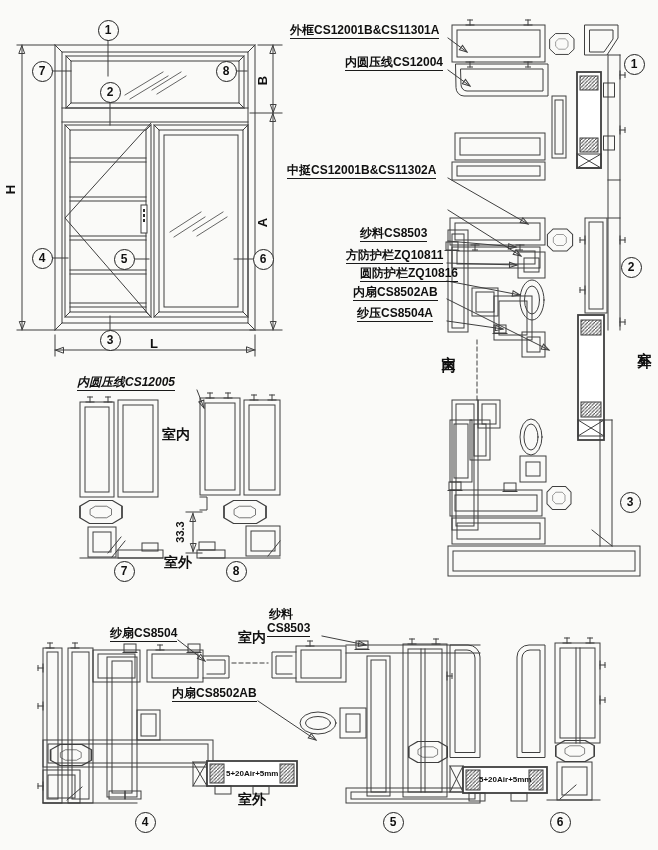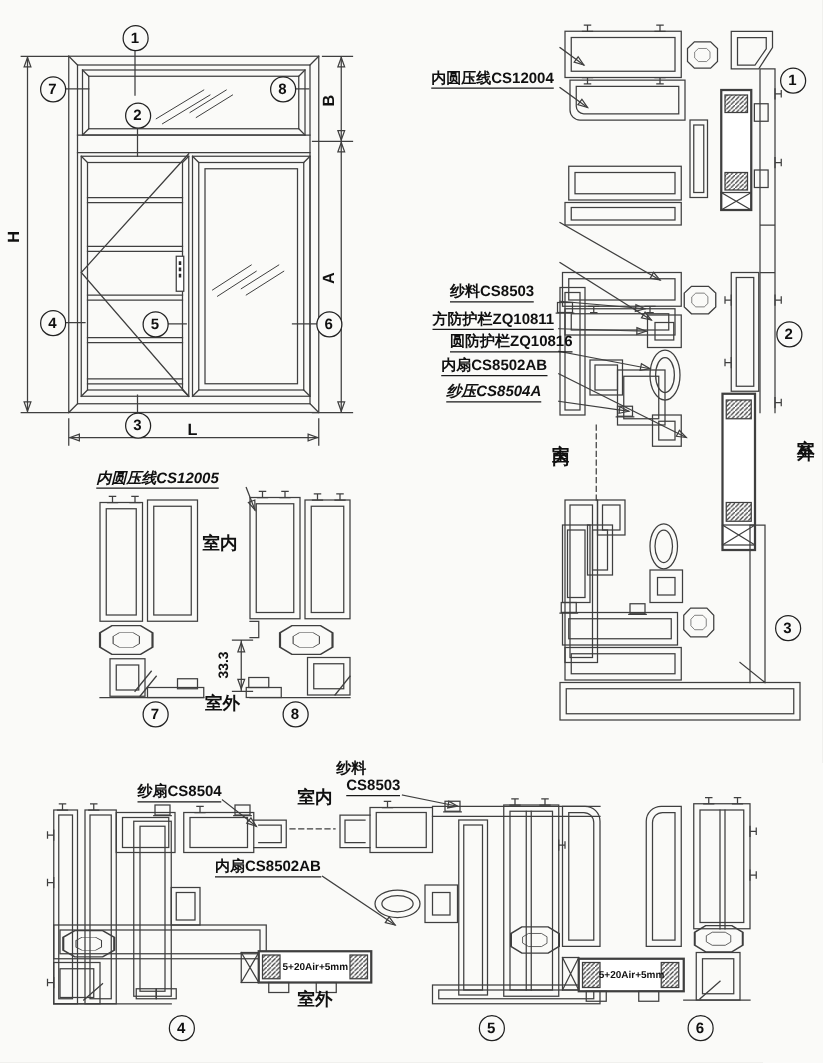--- a/index.html
+++ b/index.html
@@ -334,38 +334,40 @@
         <use href="#ah" transform="translate(520 295) rotate(11)"></use>
         <use href="#ah" transform="translate(549 350) rotate(27)"></use>
         <use href="#ah" transform="translate(503 329) rotate(8)"></use>
         <use href="#ah" transform="translate(204 408) rotate(69)"></use>
         <use href="#ah" transform="translate(205 661) rotate(38)"></use>
         <use href="#ah" transform="translate(366 645) rotate(10)"></use>
         <use href="#ah" transform="translate(316 740) rotate(34)"></use>
       </g>
 </svg>
 
+<div class="lbl u" style="left:290px;top:24px;">外框CS12001B&amp;CS11301A</div>
 <div class="lbl u" style="left:345px;top:56px;">内圆压线CS12004</div>
+<div class="lbl u" style="left:287px;top:164px;">中挺CS12001B&amp;CS11302A</div>
 <div class="lbl u" style="left:360px;top:227px;">纱料CS8503</div>
 <div class="lbl u" style="left:346px;top:249px;">方防护栏ZQ10811</div>
 <div class="lbl u" style="left:360px;top:267px;">圆防护栏ZQ10816</div>
 <div class="lbl u" style="left:353px;top:286px;">内扇CS8502AB</div>
-<div class="lbl u" style="left:357px;top:307px;font-style:italic;">纱压CS8504A</div>
+<div class="lbl u" style="left:357px;top:307px;">纱压CS8504A</div>
 
 <div class="lbl u" style="left:77px;top:376px;font-style:italic;">内圆压线CS12005</div>
 <div class="lbl" style="left:162px;top:428px;font-size:14px;">室内</div>
 <div class="lbl" style="left:164px;top:556px;font-size:14px;">室外</div>
 
 <div class="vert" style="left:440px;top:344px;">室内</div>
 <div class="vert" style="left:636px;top:340px;">室外</div>
 
 <div class="lbl u" style="left:110px;top:627px;">纱扇CS8504</div>
 <div class="lbl" style="left:238px;top:631px;font-size:14px;">室内</div>
 <div class="lbl" style="left:269px;top:608px;">纱料</div>
-<div class="lbl u" style="left:277px;top:622px;">CS8503</div>
+<div class="lbl u" style="left:267px;top:622px;">CS8503</div>
 <div class="lbl u" style="left:172px;top:687px;">内扇CS8502AB</div>
 <div class="lbl" style="left:238px;top:793px;font-size:14px;">室外</div>
 
 <div class="gspec" style="left:226px;top:769px;width:52px;">5+20Air+5mm</div>
 <div class="gspec" style="left:479px;top:775px;width:52px;">5+20Air+5mm</div>
 
 <div class="dim rot" style="left:6px;top:182px;">H</div>
 <div class="dim rot" style="left:258px;top:73px;">B</div>
 <div class="dim rot" style="left:258px;top:215px;">A</div>
 <div class="dim" style="left:150px;top:336px;">L</div>

